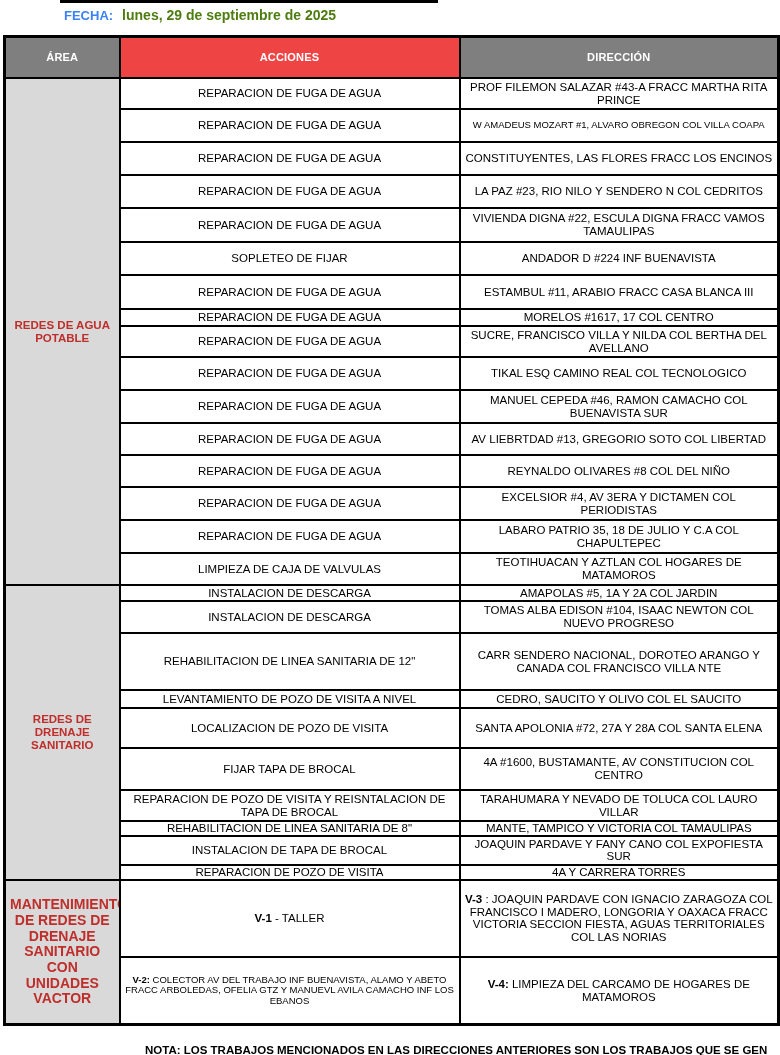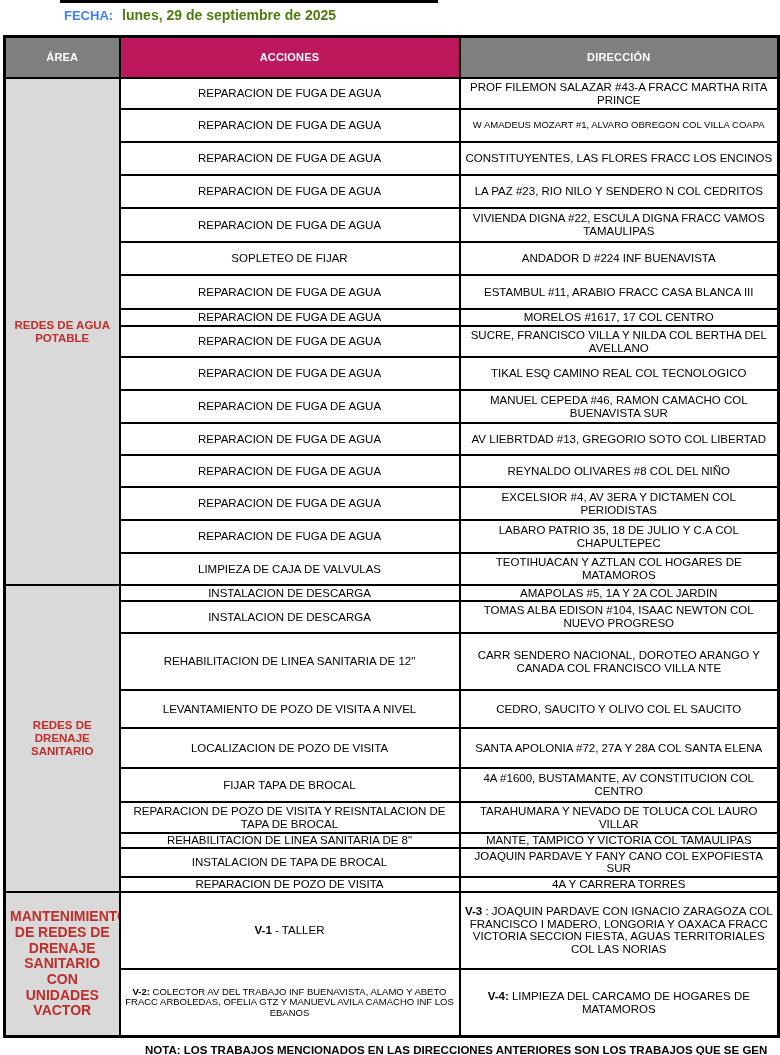--- a/index.html
+++ b/index.html
@@ -78,21 +78,21 @@
 
   <table id="main-table">
     <colgroup>
       <col style="width:115px">
       <col style="width:340px">
       <col style="width:319px">
     </colgroup>
     <thead>
       <tr>
         <th style="background: rgb(127, 127, 127);">ÁREA</th>
-        <th style="background: #be185d;">ACCIONES</th>
+        <th style="background: #ef4444;">ACCIONES</th>
         <th style="background: rgb(127, 127, 127);">DIRECCIÓN</th>
       </tr>
     </thead>
     <tbody>
         <tr style="height: 31px;">
           <td class="area-cell" rowspan="16" style="background: rgb(217, 217, 217); color: rgb(191, 46, 43);">REDES DE AGUA POTABLE</td>
           <td class="action-cell">REPARACION DE FUGA DE AGUA</td>
           <td class="direction-cell">PROF FILEMON SALAZAR #43-A FRACC MARTHA RITA PRINCE</td>
         </tr>
         <tr style="height: 33px;">
@@ -161,29 +161,29 @@
           <td class="direction-cell">AMAPOLAS #5, 1A Y 2A COL JARDIN</td>
         </tr>
         <tr style="height: 32px;">
           <td class="action-cell">INSTALACION DE DESCARGA</td>
           <td class="direction-cell">TOMAS ALBA EDISON #104, ISAAC NEWTON COL NUEVO PROGRESO</td>
         </tr>
         <tr style="height: 57px;">
           <td class="action-cell">REHABILITACION DE LINEA SANITARIA DE 12"</td>
           <td class="direction-cell">CARR SENDERO NACIONAL, DOROTEO ARANGO Y CANADA COL FRANCISCO VILLA NTE</td>
         </tr>
-        <tr style="height: 38px;">
+        <tr style="height: 18px;">
           <td class="action-cell">LEVANTAMIENTO DE POZO DE VISITA A NIVEL</td>
           <td class="direction-cell">CEDRO, SAUCITO Y OLIVO COL EL SAUCITO</td>
         </tr>
         <tr style="height: 40px; margin-left: 28px;">
           <td class="action-cell">LOCALIZACION DE POZO DE VISITA</td>
           <td class="direction-cell">SANTA APOLONIA #72, 27A Y 28A COL SANTA ELENA</td>
         </tr>
-        <tr style="height: 34px;">
+        <tr style="height: 42px;">
           <td class="action-cell">FIJAR TAPA DE BROCAL</td>
           <td class="direction-cell">4A #1600, BUSTAMANTE, AV CONSTITUCION COL CENTRO</td>
         </tr>
         <tr style="height: 31px;">
           <td class="action-cell">REPARACION DE POZO DE VISITA Y REISNTALACION DE TAPA DE BROCAL</td>
           <td class="direction-cell">TARAHUMARA Y NEVADO DE TOLUCA COL LAURO VILLAR</td>
         </tr>
         <tr style="height: 14px;">
           <td class="action-cell">REHABILITACION DE LINEA SANITARIA DE 8"</td>
           <td class="direction-cell">MANTE, TAMPICO Y VICTORIA COL TAMAULIPAS</td>

